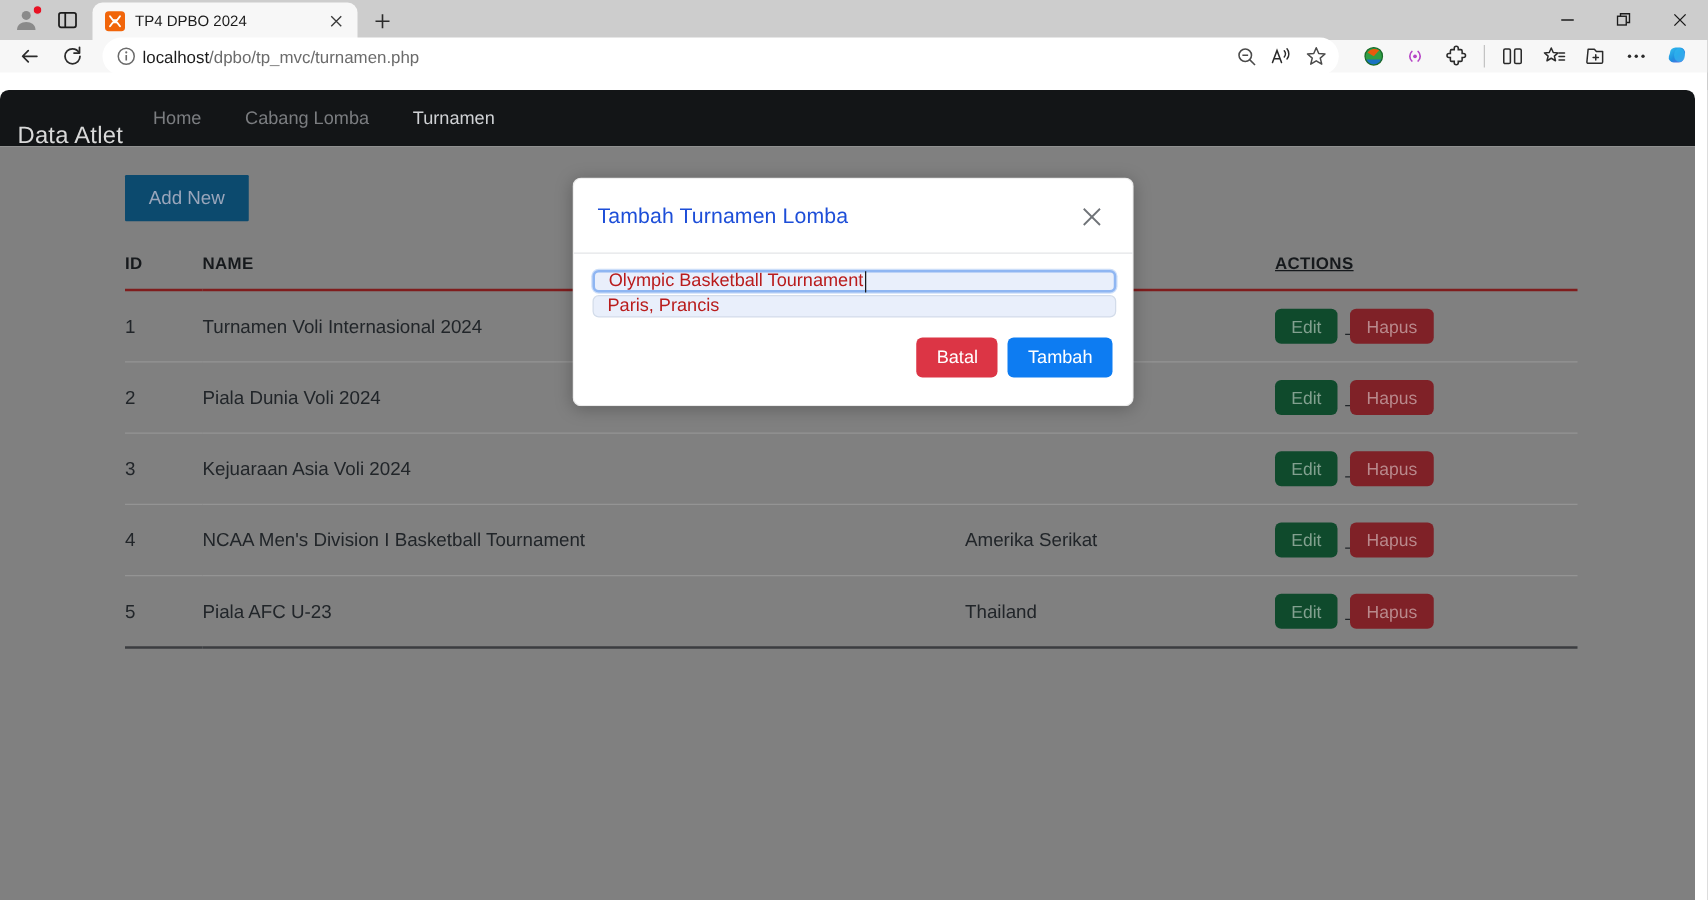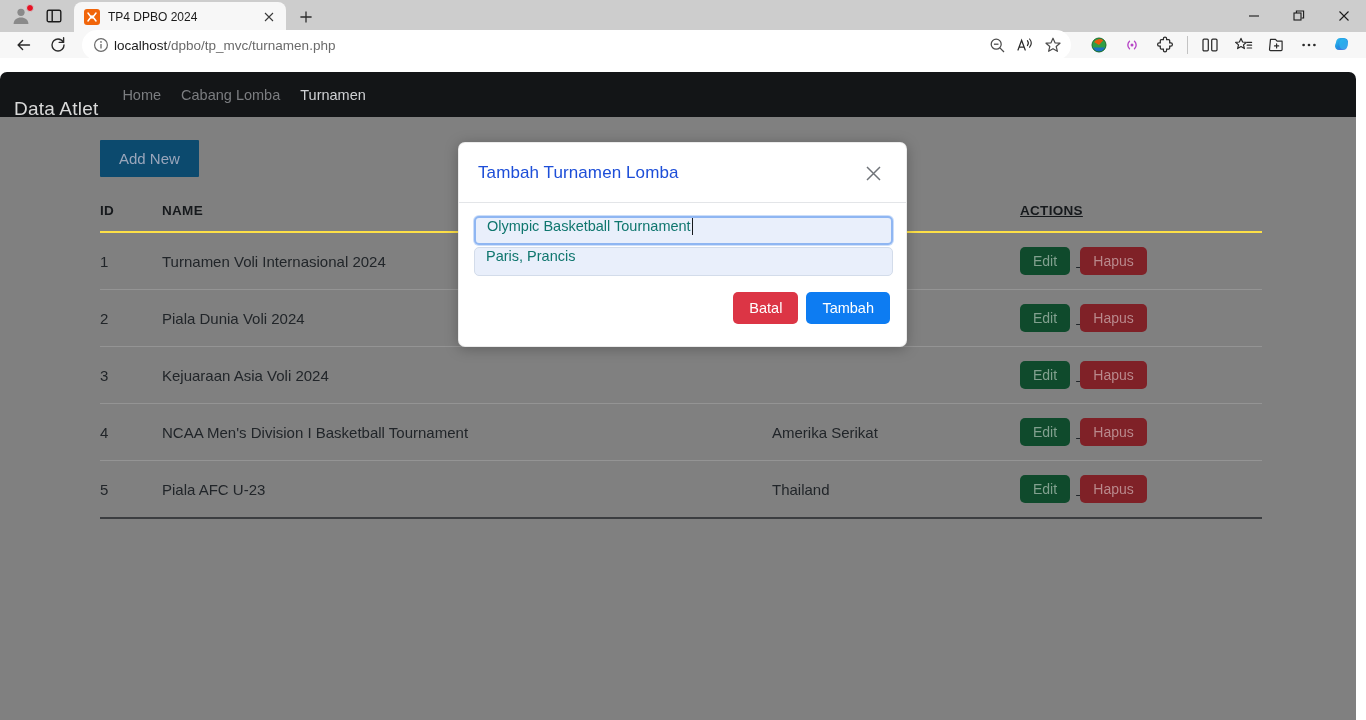--- a/index.html
+++ b/index.html
@@ -76,38 +76,38 @@
   .page {
     position: absolute; left: 0; top: 0; width: 1356px; height: 648px;
     background: #ffffff;
   }
   .navbar {
     height: 45px; background: #131517;
     border-radius: 7px 7px 0 0;
     display: flex; align-items: center; padding-left: 14px; gap: 24px;
   }
   .brand { font-size: 19px; color: #d9d9d9; letter-spacing: .2px; margin-top: 29px; }
-  .navlinks { display: flex; gap: 20px; align-items: flex-start; }
+  .navlinks { display: flex; gap: 35px; align-items: flex-start; }
   .navlink { font-size: 14.5px; color: #7b7d80; }
   .navlink.active { color: #cfd1d4; }
 
   .content { background: #808080; height: 603px; position: relative; }
   .container { padding: 23px 0 0 100px; }
 
   .btn-addnew {
     display: inline-block; background: #0c4a6e; color: #9aa6bb;
     font-size: 15px; padding: 10px 19px; border-radius: 1px; border: none;
   }
 
   table.data {
     margin-top: 26px; width: 1162px; border-collapse: collapse;
   }
   table.data th {
     text-align: left; font-size: 13.5px; font-weight: bold; color: #16191c;
-    padding: 0 0 13px 0; border-bottom: 2px solid #fde047;
+    padding: 0 0 13px 0; border-bottom: 2px solid #7f1d1d;
     letter-spacing: .3px;
   }
   table.data td {
     font-size: 15px; color: #212529; padding: 14px 0;
     border-bottom: 1px solid #949494; height: 50px; vertical-align: middle;
   }
   table.data tr:last-child td { border-bottom: 2px solid #3b3d40; }
   .col-id { width: 62px; padding-left: 0 !important; }
   .col-name { width: 610px; }
   .col-loc { width: 248px; }
@@ -128,25 +128,25 @@
   }
   .modal-header {
     display: flex; align-items: center; justify-content: space-between;
     padding: 17px 20px 16px 19px; border-bottom: 1px solid #e3e5e8;
   }
   .modal-title { font-size: 17px; color: #1d4ed8; font-weight: 500; letter-spacing: .1px; }
   .modal-close { width: 26px; height: 26px; display: flex; align-items: center; justify-content: center; }
   .modal-body { padding: 13px 15px 0 15px; }
   .field-label { font-size: 14.5px; color: #21262b; margin-bottom: 6px; }
   .input {
-    width: 419px; height: 29px; border-radius: 5px;
+    width: 419px; height: 18px; border-radius: 5px;
     background: #e9effb; border: 1px solid #d3dcea;
-    font-size: 14.5px; color: #0f766e;
+    font-size: 14.5px; color: #b91c1c;
     padding: 0 11px; font-family: "Liberation Sans", sans-serif;
-    display: flex; position: relative;
+    display: flex; align-items: center; position: relative;
   }
   .input.focused {
     border: 2px solid #8fb6f2; background: #e9effb;
     box-shadow: 0 0 0 1px rgba(143,182,242,.45);
   }
   .caret {
     display: inline-block; width: 1px; height: 17px;
     background: #16191c; margin-left: 1px;
   }
   .field { margin-bottom: 2px; }

